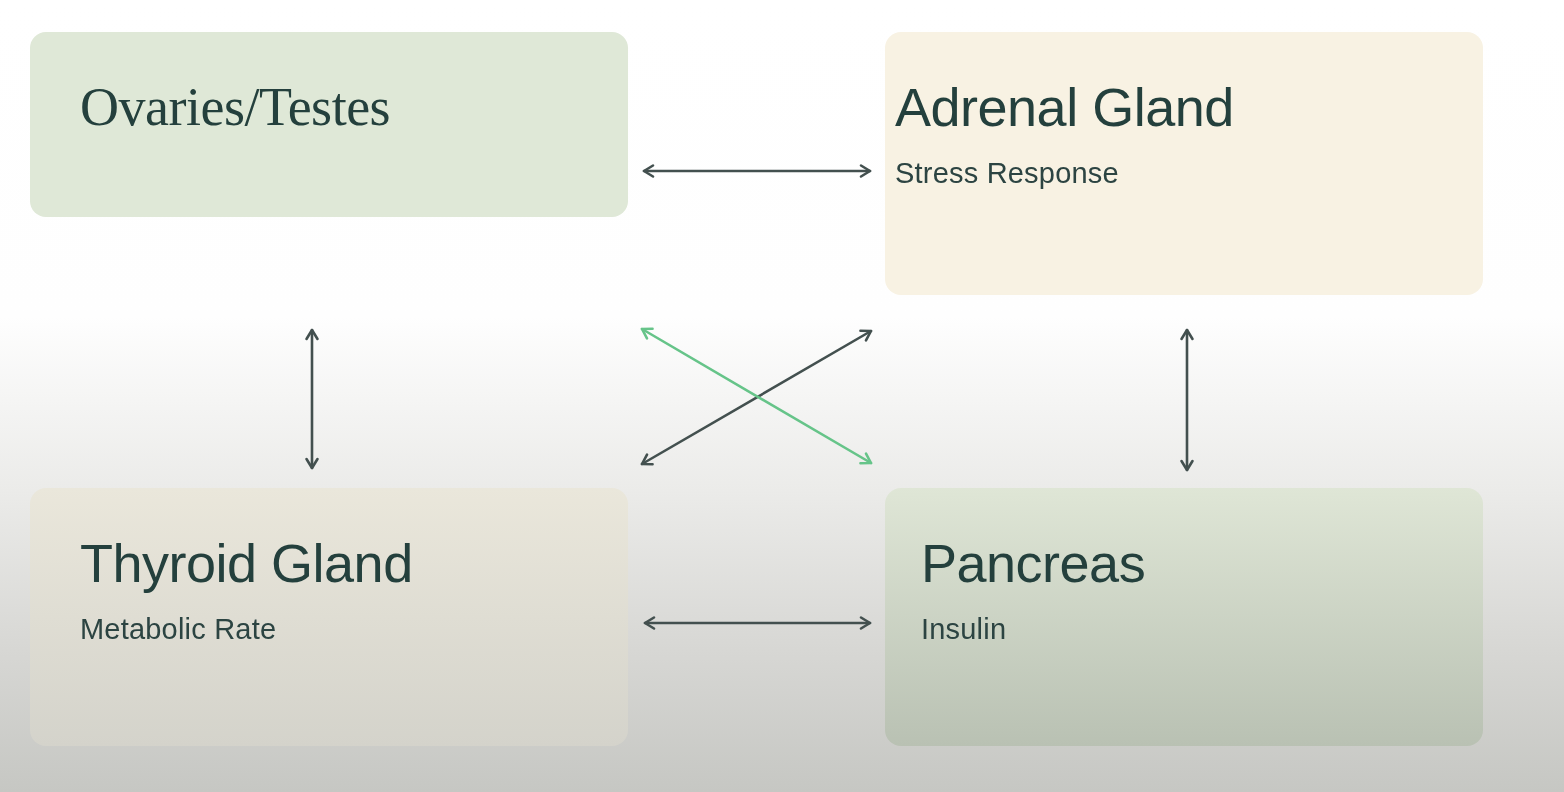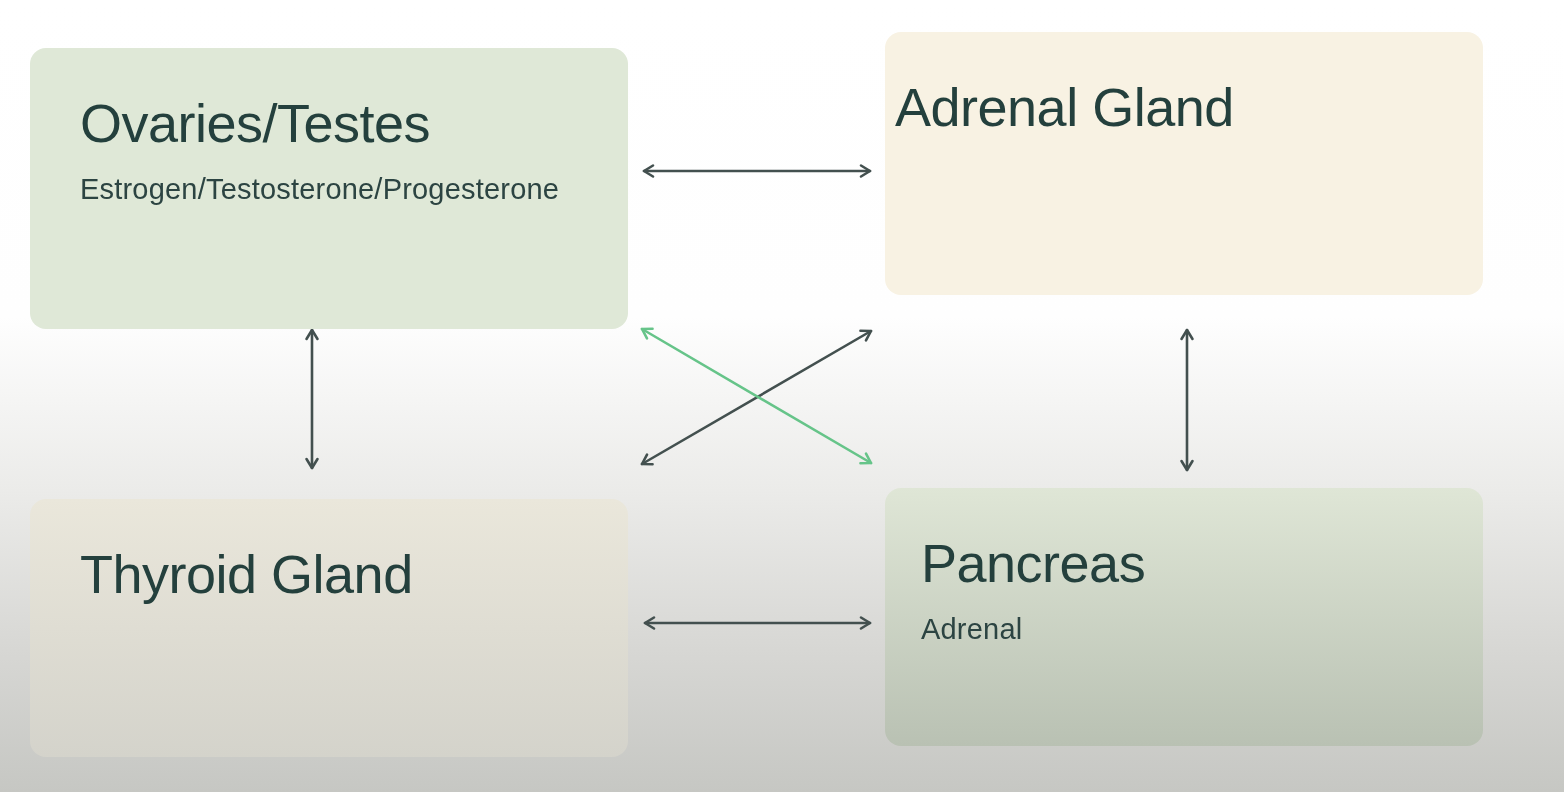--- a/index.html
+++ b/index.html
@@ -31,24 +31,24 @@
     fill: none;
     stroke-width: 2.6;
     stroke-linecap: round;
   }
   .card {
     position: absolute;
     width: 598px;
     border-radius: 16px;
     padding: 44px 50px 0 50px;
   }
-  .card-tl { left: 30px;  top: 48px;  height: 281px; background: #dfe8d7; }
+  .card-tl { left: 30px;  top: 32px;  height: 185px; background: #dfe8d7; font-family: Liberation Serif, serif; }
   .card-tr { left: 885px; top: 32px;  height: 263px; background: #f8f2e3; padding-left: 10px; }
   .card-bl { left: 30px;  top: 488px; height: 258px;
-             background: linear-gradient(180deg, #eae7db 0%, #d4d3cb 100%); margin-top: 11px; }
+             background: linear-gradient(180deg, #eae7db 0%, #d4d3cb 100%); }
   .card-br { left: 885px; top: 488px; height: 258px;
              background: linear-gradient(180deg, #dfe6d6 0%, #b9c1b3 100%); padding-left: 36px; }
   .card-title {
     margin: 0 0 18px 0;
     font-size: 54px;
     line-height: 62px;
     font-weight: 500;
     letter-spacing: -0.5px;
     color: #24403d;
   }
@@ -84,29 +84,30 @@
 
     <line class="conn" x1="1187" y1="330" x2="1187" y2="470" marker-start="url(#head-dark)" marker-end="url(#head-dark)" stroke="#43504f"></line>
 
     <line class="conn" x1="642" y1="464" x2="871" y2="331" marker-start="url(#head-dark)" marker-end="url(#head-dark)" stroke="#43504f"></line>
 
     <line class="conn" x1="642" y1="329" x2="871" y2="463" marker-start="url(#head-green)" marker-end="url(#head-green)" stroke="#66c489"></line>
   </svg>
 
   <div class="card card-tl">
     <h2 class="card-title">Ovaries/Testes</h2>
-    <p class="card-line">Estrogen/Testosterone/Progesterone</p>
   </div>
 
   <div class="card card-tr">
     <h2 class="card-title">Adrenal Gland</h2>
+    <p class="card-line">Stress Response</p>
   </div>
 
   <div class="card card-bl">
     <h2 class="card-title">Thyroid Gland</h2>
+    <p class="card-line">Metabolic Rate</p>
   </div>
 
   <div class="card card-br">
     <h2 class="card-title">Pancreas</h2>
-    <p class="card-line">Adrenal</p>
+    <p class="card-line">Insulin</p>
   </div>
 
 </div>
 
 </body></html>

